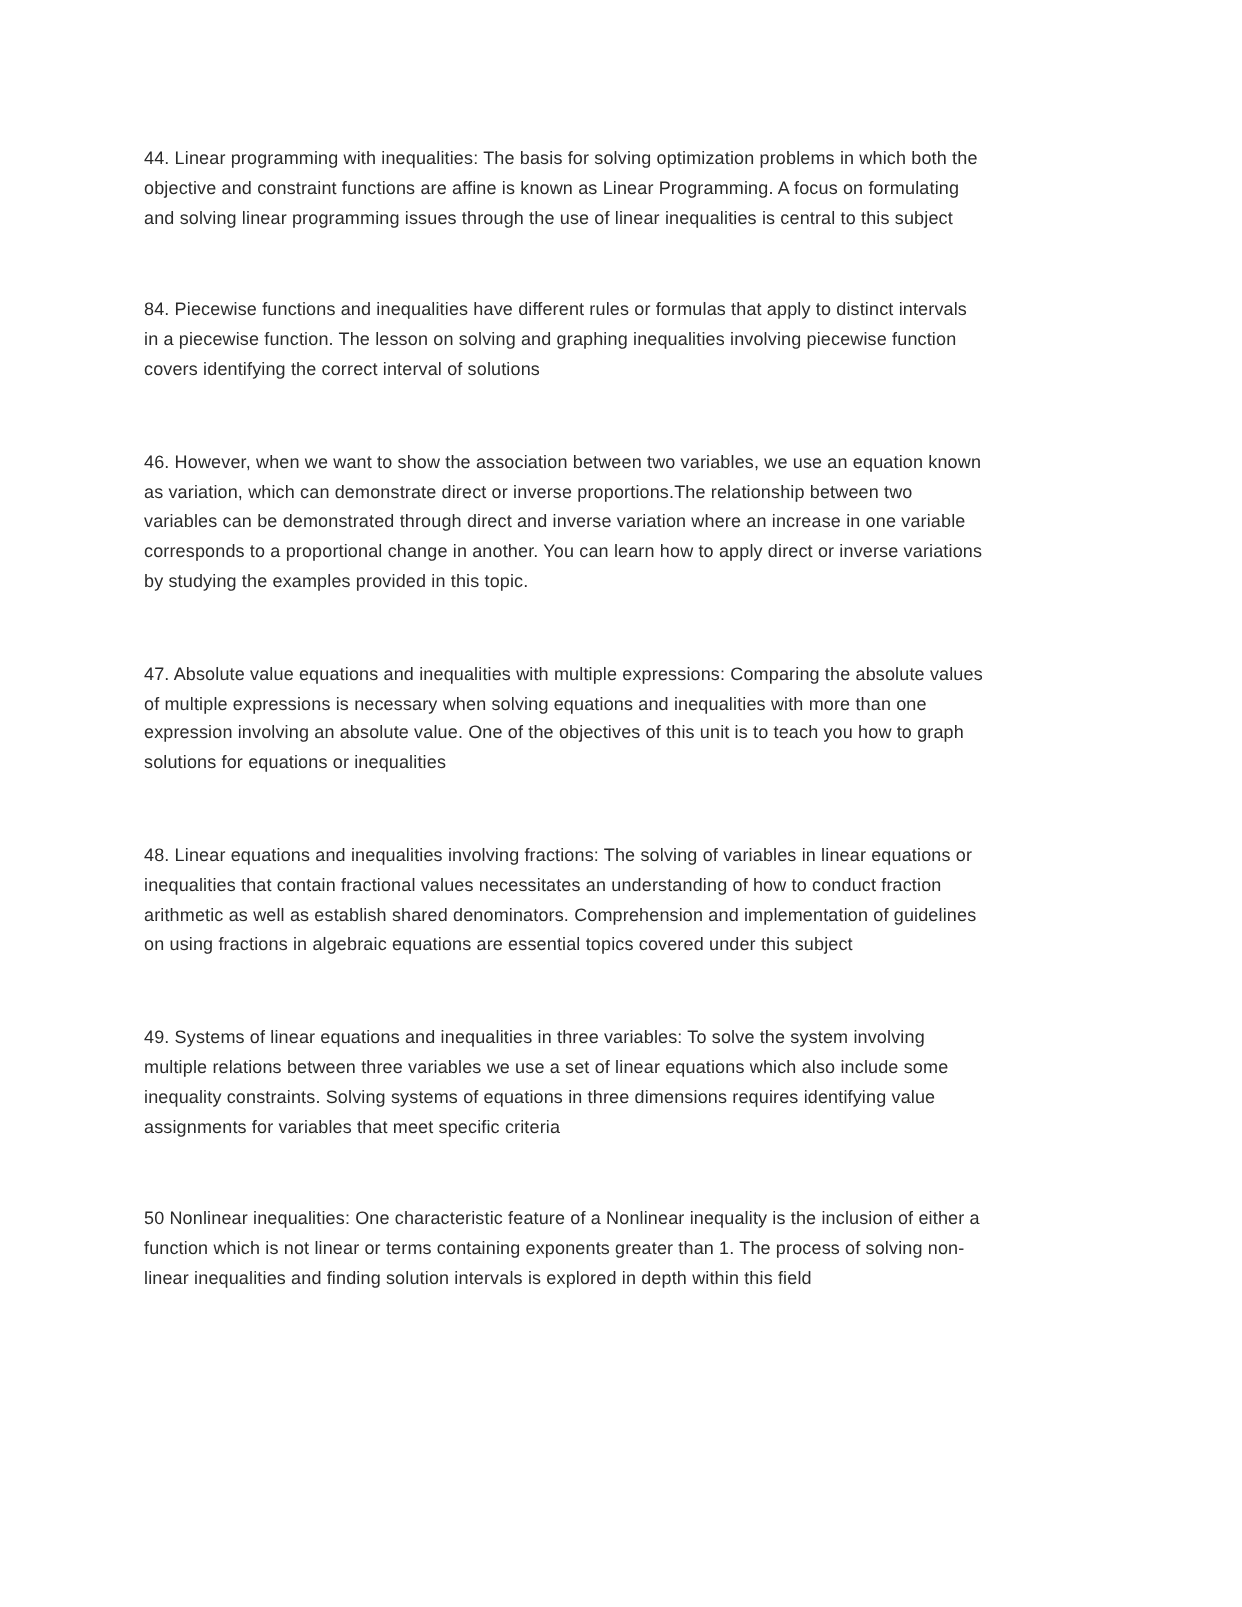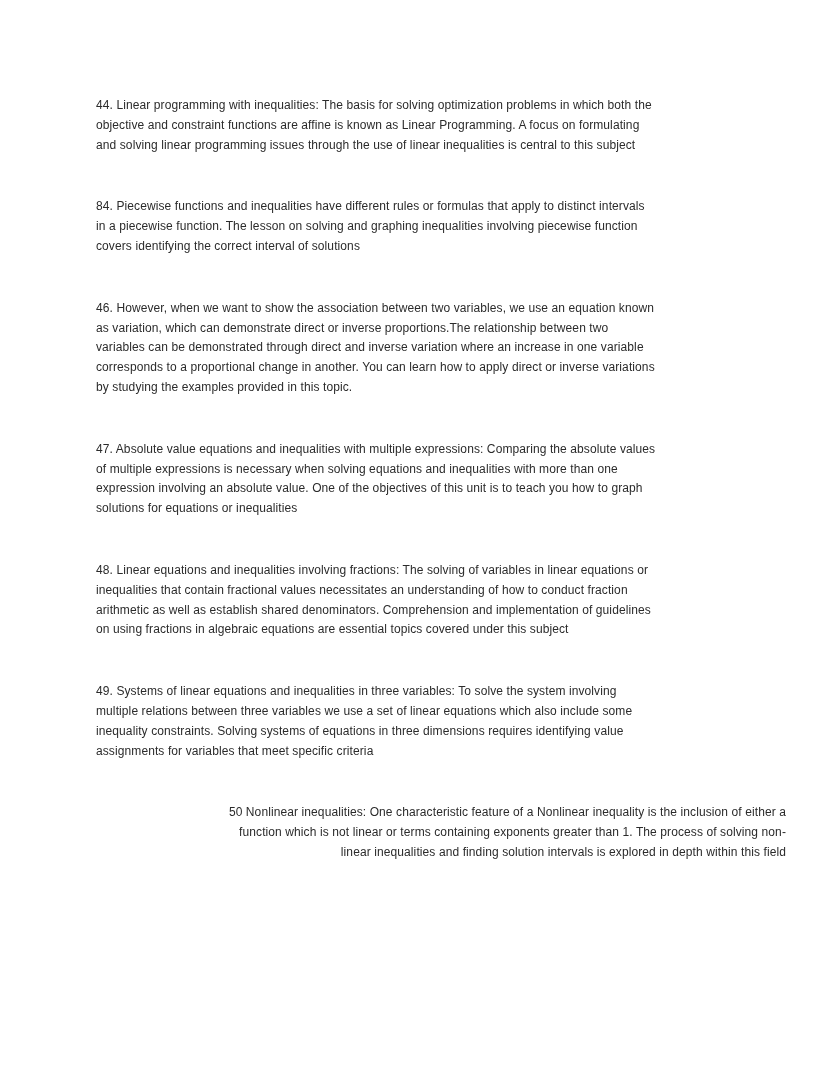--- a/index.html
+++ b/index.html
@@ -24,21 +24,20 @@
   }
   .para {
     font-size: 12px;
     line-height: 19.8px;
     letter-spacing: 0.1px;
     white-space: pre-line;   
     margin: 0 0 42px 0;
   }
   .para:last-child {
     margin-bottom: 16px;
-    text-align: right;
   }
 </style>
 </head>
 <body>
 
 <div class="page">
   <div class="doc-body">
     <p class="para">44. Linear programming with inequalities: The basis for solving optimization problems in which both the
 objective and constraint functions are affine is known as Linear Programming. A focus on formulating
 and solving linear programming issues through the use of linear inequalities is central to this subject</p>

